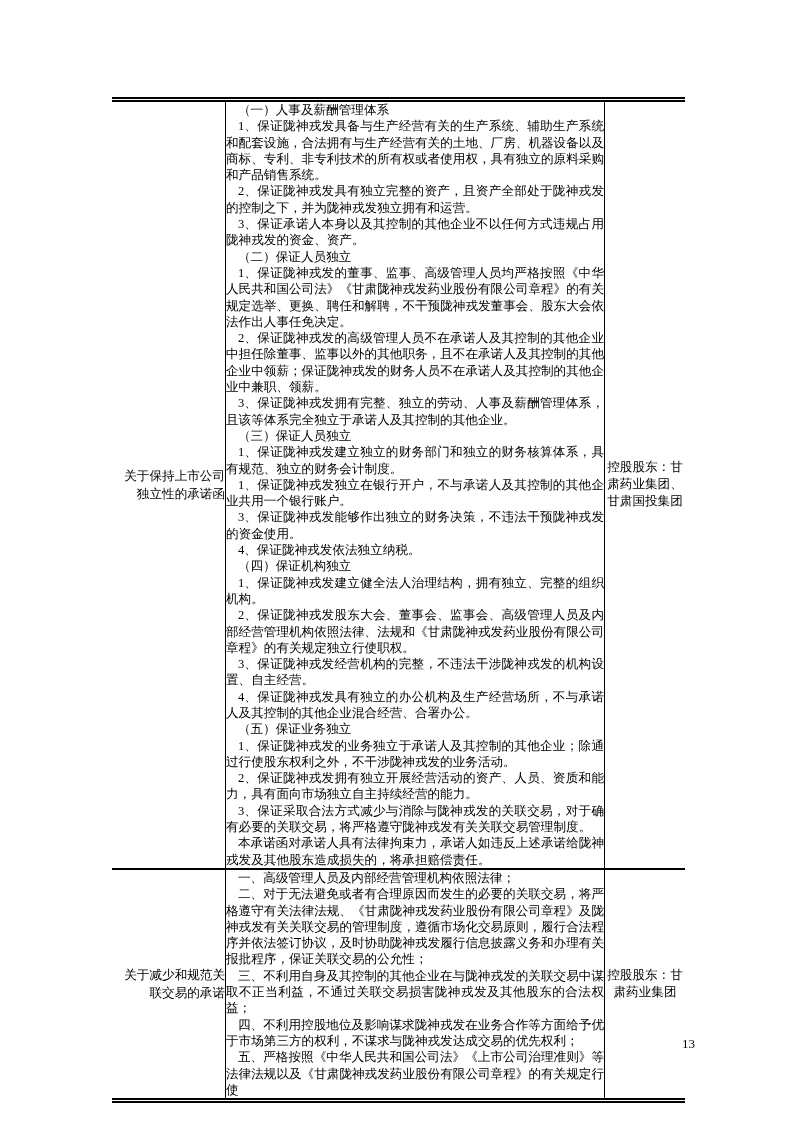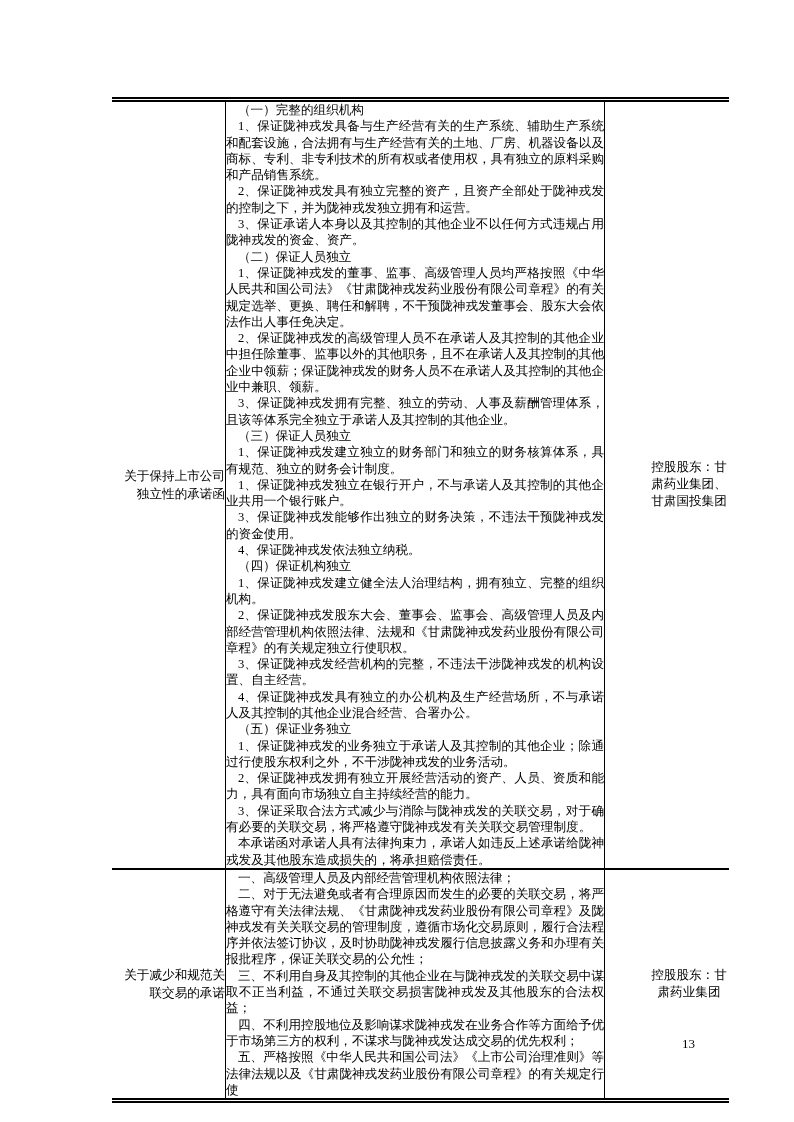--- a/index.html
+++ b/index.html
@@ -26,21 +26,21 @@
     border-bottom: 5px double #000;
   }
   .doc-table td {
     border: 1px solid #000;
     padding: 0;
     vertical-align: middle;
     word-break: break-all;
   }
   .doc-table td.col-label { width: 113px; border-left: 0; }
   .doc-table td.col-content { width: 378px; }
-  .doc-table td.col-party { width: 80px; border-right: 0; padding-left: 44px; }
+  .doc-table td.col-party { width: 80px; border-right: 0; }
   .doc-table tr td { border-top: 0; }
   .doc-table tr.row-first td { border-bottom: 2px solid #000; }
   .doc-table tr.row-last td { border-bottom: 0; }
   .row-first { height: 733px; }
   .row-last { height: 186px; }
   .label-cell {
     text-align: right;
     font-size: 12.6px;
     line-height: 18px;
     padding: 2px 5px;
@@ -72,21 +72,21 @@
   }
 </style>
 </head>
 <body>
 
 <table class="doc-table">
   <tbody>
       <tr class="row-first">
     <td class="col-label label-cell">关于保持上市公司独立性的承诺函</td>
     <td class="col-content content-cell">
-          <p class="para">（一）完整的组织机构</p>
+          <p class="para">（一）人事及薪酬管理体系</p>
           <p class="para">1、保证陇神戎发具备与生产经营有关的生产系统、辅助生产系统和配套设施，合法拥有与生产经营有关的土地、厂房、机器设备以及商标、专利、非专利技术的所有权或者使用权，具有独立的原料采购和产品销售系统。</p>
           <p class="para">2、保证陇神戎发具有独立完整的资产，且资产全部处于陇神戎发的控制之下，并为陇神戎发独立拥有和运营。</p>
           <p class="para">3、保证承诺人本身以及其控制的其他企业不以任何方式违规占用陇神戎发的资金、资产。</p>
           <p class="para">（二）保证人员独立</p>
           <p class="para">1、保证陇神戎发的董事、监事、高级管理人员均严格按照《中华人民共和国公司法》《甘肃陇神戎发药业股份有限公司章程》的有关规定选举、更换、聘任和解聘，不干预陇神戎发董事会、股东大会依法作出人事任免决定。</p>
           <p class="para">2、保证陇神戎发的高级管理人员不在承诺人及其控制的其他企业中担任除董事、监事以外的其他职务，且不在承诺人及其控制的其他企业中领薪；保证陇神戎发的财务人员不在承诺人及其控制的其他企业中兼职、领薪。</p>
           <p class="para">3、保证陇神戎发拥有完整、独立的劳动、人事及薪酬管理体系，且该等体系完全独立于承诺人及其控制的其他企业。</p>
           <p class="para">（三）保证人员独立</p>
           <p class="para">1、保证陇神戎发建立独立的财务部门和独立的财务核算体系，具有规范、独立的财务会计制度。</p>
           <p class="para">1、保证陇神戎发独立在银行开户，不与承诺人及其控制的其他企业共用一个银行账户。</p>

